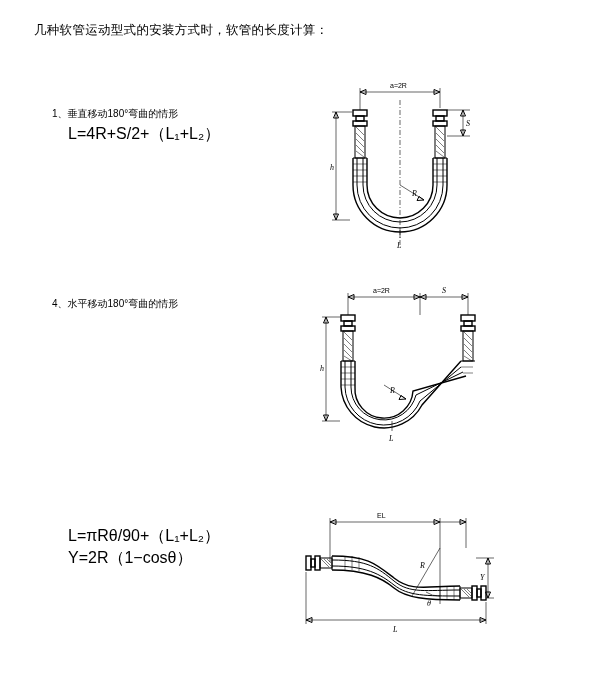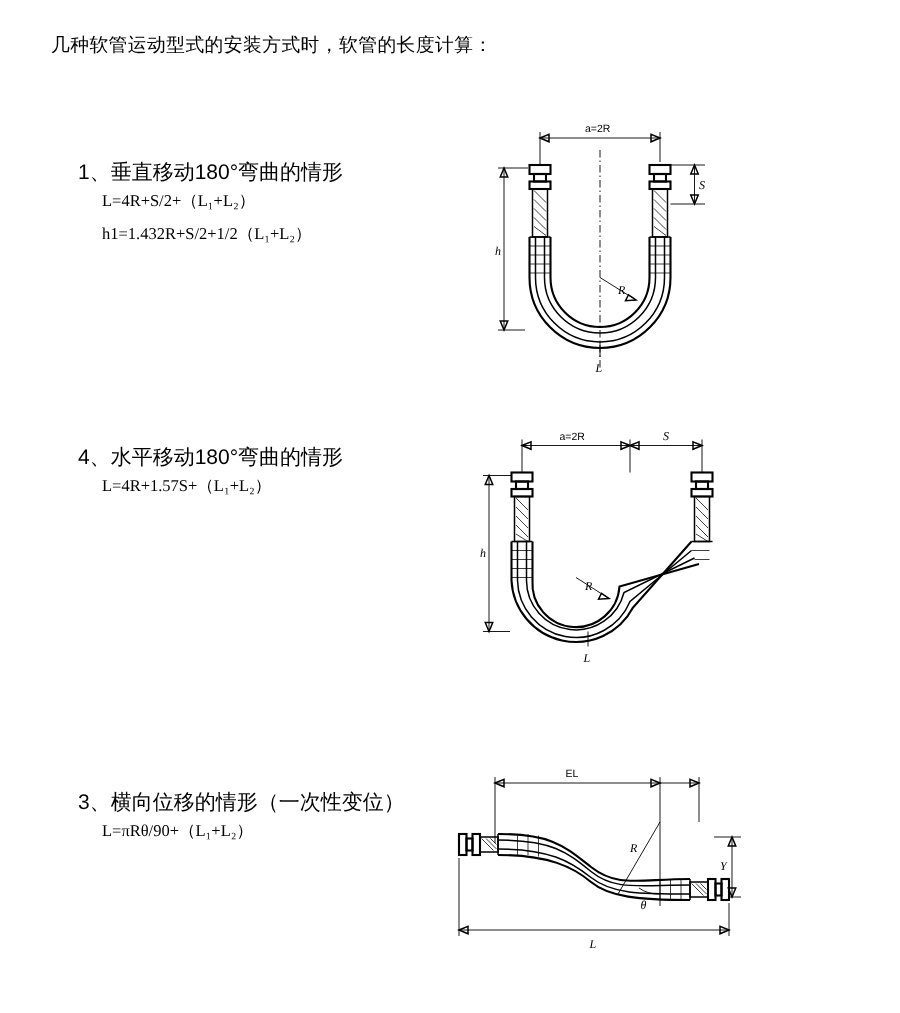--- a/index.html
+++ b/index.html
@@ -36,30 +36,29 @@
   .sec1 { top: 105px; }
   .sec2 { top: 295px; }
   .sec3 { top: 525px; }
 
   .textcol {
     position: absolute;
     left: 52px;
     width: 250px;
   }
   .sec-title {
-    font-size: 14px;
+    font-size: 10px;
     line-height: 18px;
     white-space: nowrap;
   }
   .formula {
-    font-size: 11px;
+    font-size: 16px;
     line-height: 22px;
     padding-left: 16px;
     white-space: nowrap;
-    font-family: Liberation Serif, serif;
   }
   .figure {
     position: absolute;
   }
   .fig1 { left: 300px; top: -35px; }
   .fig2 { left: 300px; top: -20px; }
   .fig3 { left: 290px; top: -25px; }
 
   svg { display: block; }
   .ln { stroke: #000; fill: none; stroke-width: 1; }
@@ -74,21 +73,20 @@
 <body>
 
 <div class="page">
 
   <div class="heading">几种软管运动型式的安装方式时，软管的长度计算：</div>
 
   <div class="section sec1">
     <div class="textcol">
       <div class="sec-title">1、垂直移动180°弯曲的情形</div>
       <div class="formula">L=4R+S/2+（L₁+L₂）</div>
-      <div class="formula">h1=1.432R+S/2+1/2（L₁+L₂）</div>
     </div>
 
     <div class="figure fig1">
       <svg width="200" height="190" viewBox="0 0 200 190">
 
         <g>
           <line class="thin" x1="60" y1="22" x2="140" y2="22"></line>
           <path class="ln" d="M60 22 l6 -2.5 v5 z" fill="#000"></path>
           <path class="ln" d="M140 22 l-6 -2.5 v5 z" fill="#000"></path>
           <text class="lbl" x="90" y="18">a=2R</text>
@@ -174,21 +172,20 @@
           <line class="thin" x1="100" y1="158" x2="100" y2="168"></line>
           <text class="lbl-i" x="97" y="178">L</text>
         </g>
       </svg>
     </div>
   </div>
 
   <div class="section sec2">
     <div class="textcol">
       <div class="sec-title">4、水平移动180°弯曲的情形</div>
-      <div class="formula">L=4R+1.57S+（L₁+L₂）</div>
     </div>
 
     <div class="figure fig2">
       <svg width="200" height="180" viewBox="0 0 200 180">
 
         <g>
           <line class="thin" x1="48" y1="22" x2="120" y2="22"></line>
           <path class="ln" d="M48 22 l6 -2.5 v5 z" fill="#000"></path>
           <path class="ln" d="M120 22 l-6 -2.5 v5 z" fill="#000"></path>
           <text class="lbl" x="73" y="18">a=2R</text>
@@ -266,22 +263,22 @@
         <g>
           <line class="thin" x1="92" y1="146" x2="92" y2="156"></line>
           <text class="lbl-i" x="89" y="166">L</text>
         </g>
       </svg>
     </div>
   </div>
 
   <div class="section sec3">
     <div class="textcol">
-      <div class="sec-title">3、横向位移的情形（一次性变位）</div>
       <div class="formula">L=πRθ/90+（L₁+L₂）</div>
+      <div class="formula">Y=2R（1−cosθ）</div>
     </div>
 
     <div class="figure fig3">
       <svg width="210" height="140" viewBox="0 0 210 140">
 
         <g>
           <line class="thin" x1="40" y1="22" x2="150" y2="22"></line>
           <path class="ln" d="M40 22 l6 -2.5 v5 z" fill="#000"></path>
           <path class="ln" d="M150 22 l-6 -2.5 v5 z" fill="#000"></path>
           <text class="lbl" x="87" y="18">EL</text>

